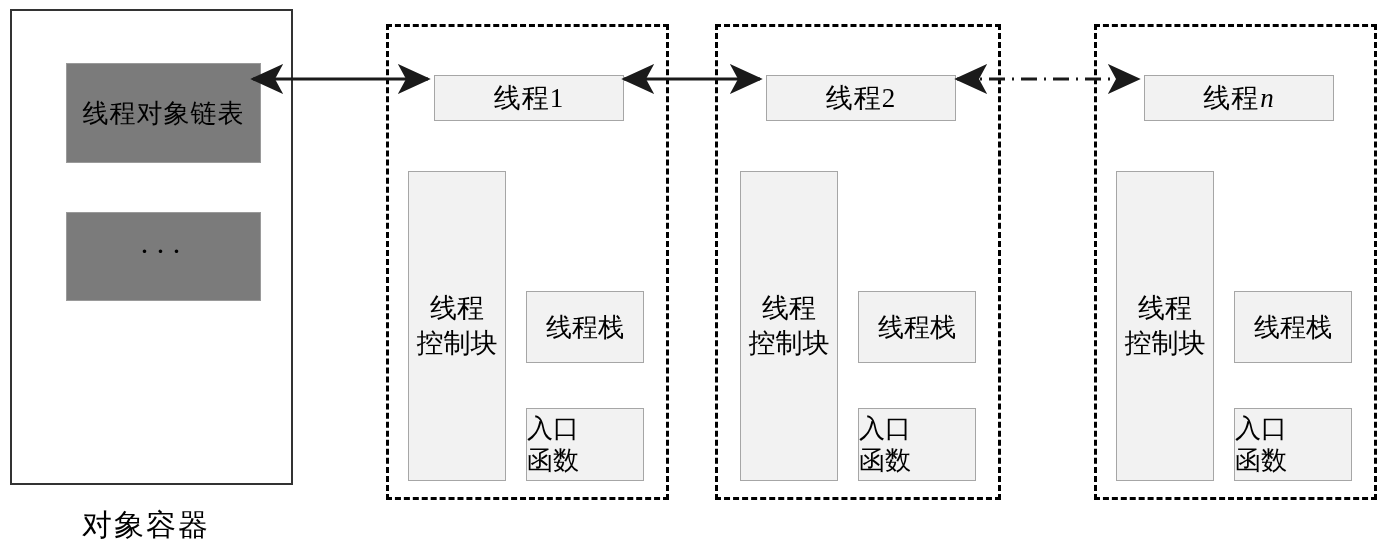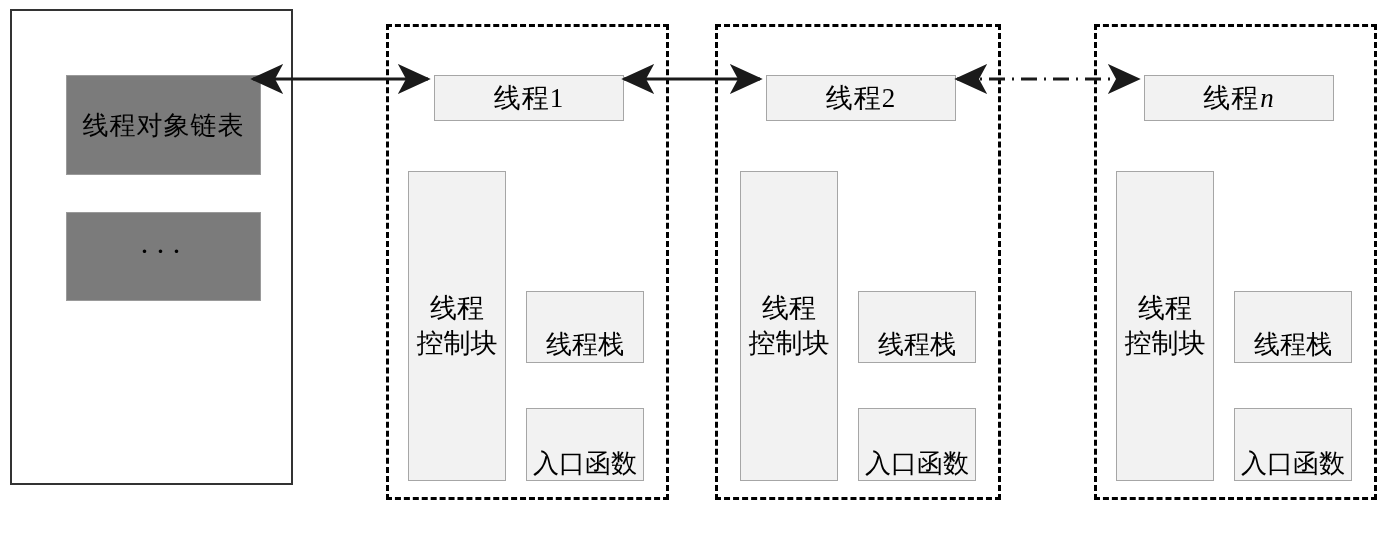--- a/index.html
+++ b/index.html
@@ -36,21 +36,21 @@
     box-sizing: border-box;
     display: flex;
     align-items: center;
     justify-content: center;
     color: #000000;
     font-size: 26px;
     letter-spacing: 1px;
   }
   #thread-list-cell {
     left: 54px;
-    top: 64px;
+    top: 52px;
     width: 195px;
     height: 100px;
   }
   #ellipsis-cell {
     left: 54px;
     top: 201px;
     width: 195px;
     height: 89px;
     font-size: 30px;
     letter-spacing: 6px;
@@ -114,36 +114,36 @@
   }
   .stack-box {
     position: absolute;
     top: 264px;
     width: 118px;
     height: 72px;
     background: #f2f2f2;
     border: 1px solid #a6a6a6;
     box-sizing: border-box;
     display: flex;
-    align-items: flex-end;
+    align-items: center;
     justify-content: center;
     font-size: 26px;
     color: #000000;
   }
   .entry-box {
     position: absolute;
     top: 381px;
     width: 118px;
     height: 73px;
     background: #f2f2f2;
     border: 1px solid #a6a6a6;
     box-sizing: border-box;
     display: flex;
-    flex-direction: row;
-    align-items: flex-end;
+    flex-direction: column;
+    align-items: flex-start;
     justify-content: center;
     font-size: 26px;
     line-height: 1.22;
     color: #000000;
   }
   .box-line { display: block; white-space: nowrap; }
 
   
   #connectors {
     position: absolute;
@@ -160,20 +160,21 @@
 <div id="canvas">
 
   <div class="container-box">
     <div class="gray-cell" id="thread-list-cell">
       <span>线程对象链表</span>
     </div>
     <div class="gray-cell" id="ellipsis-cell">
       <span>···</span>
     </div>
   </div>
+  <div class="container-caption">对象容器</div>
 
   <div class="thread-panel" id="thread-panel-1">
     <div class="thread-title-box" style="left:45px;">
       <span>线程</span>
         <span>1</span>
     </div>
     <div class="tcb-box" style="left:19px;">
       <span class="box-line">线程</span>
       <span class="box-line">控制块</span>
     </div>

